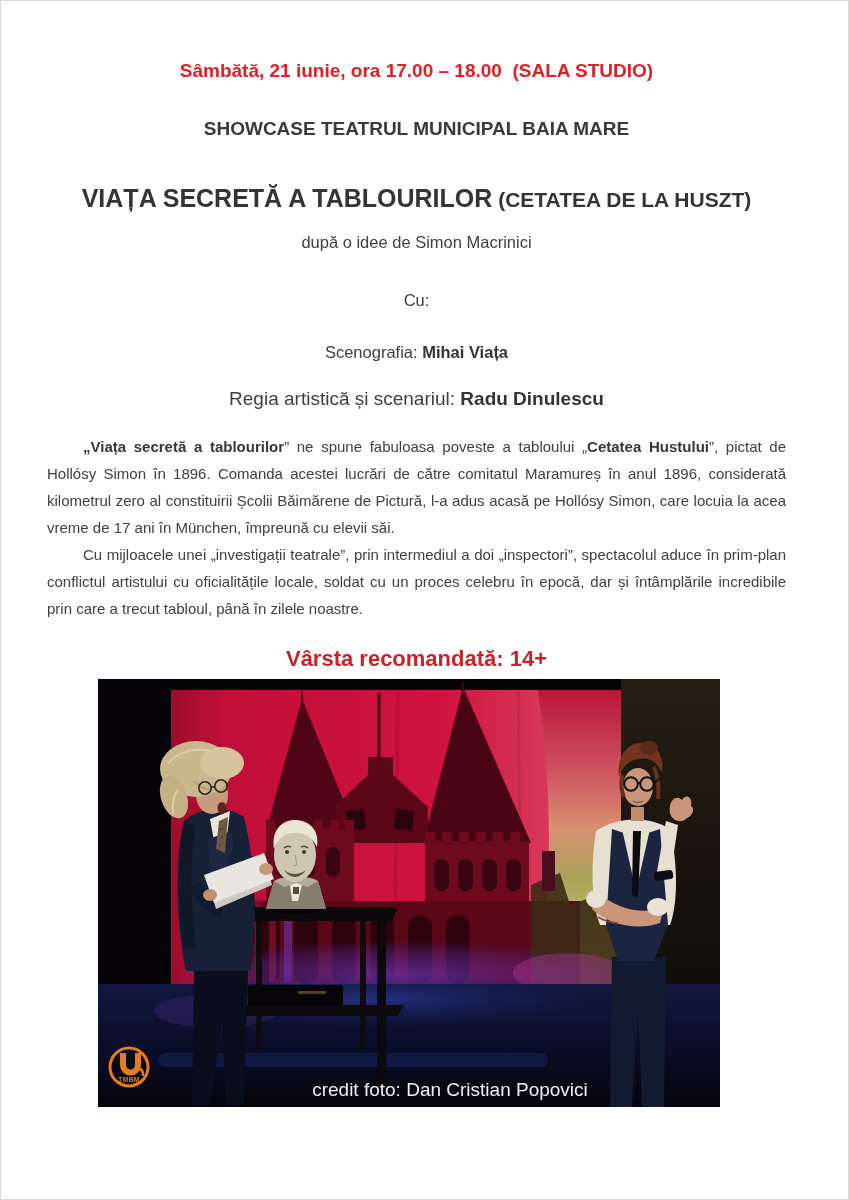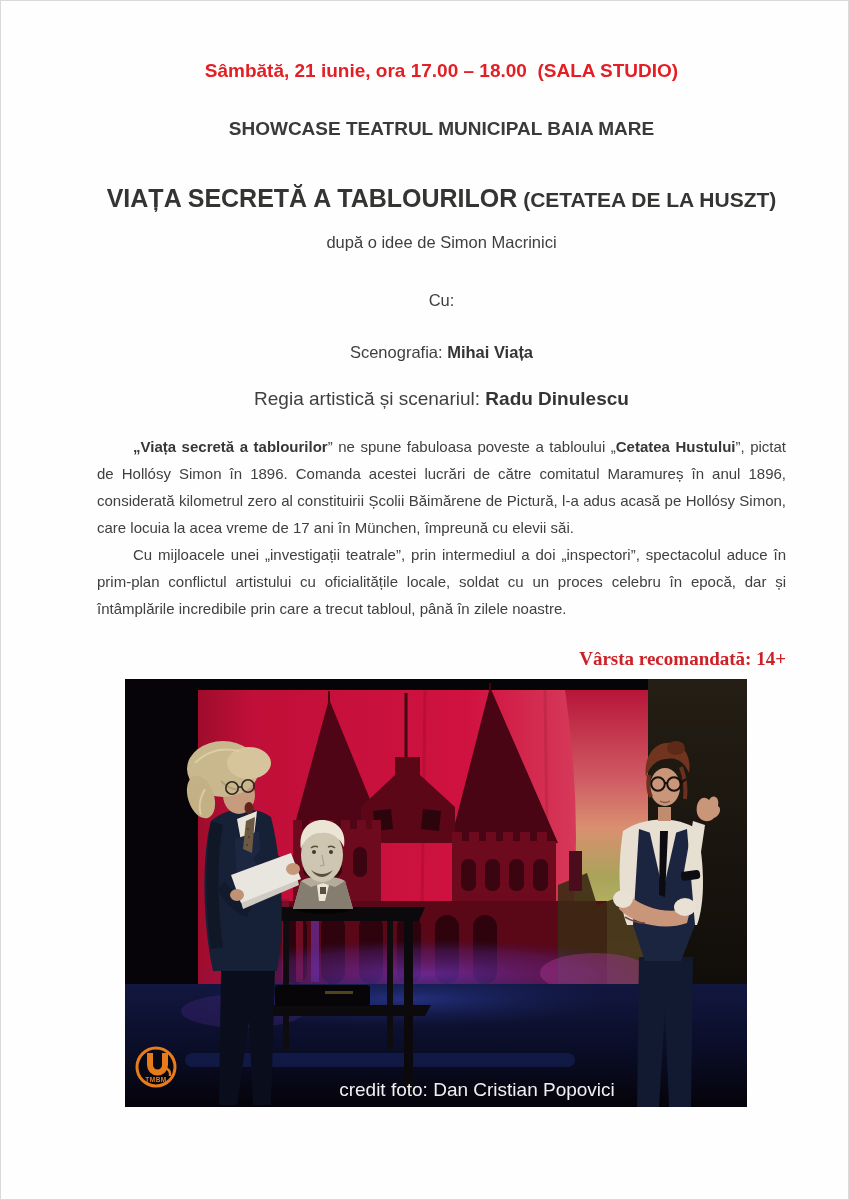--- a/index.html
+++ b/index.html
@@ -1,20 +1,20 @@
 <!DOCTYPE html>
 <html><head>
 <meta charset="utf-8">
 <style>
   html,body{margin:0;padding:0;background:#ffffff;}
   body{width:849px;height:1200px;font-family:"Liberation Sans",sans-serif;}
   .page{
     position:relative;width:849px;height:1200px;box-sizing:border-box;
     background:#fefefe;border:1px solid #d9d9d9;
-    padding:58px 62px 0 96px;overflow:hidden;
+    padding:58px 62px 0 46px;overflow:hidden;
   }
   .date-line{
     text-align:center;font-size:19px;font-weight:bold;color:#e31e24;
     line-height:24px;white-space:pre-wrap;
   }
   .showcase{
     text-align:center;font-size:19px;font-weight:bold;color:#3a3a39;
     line-height:24px;margin-top:34px;
   }
   .title{
@@ -26,22 +26,22 @@
     text-align:center;font-size:16.5px;color:#403f3e;line-height:22px;margin-top:16px;
   }
   .cast-label{text-align:center;font-size:16.5px;color:#403f3e;line-height:22px;margin-top:36px;}
   .cast-names{text-align:center;font-size:17px;font-weight:bold;color:#383837;line-height:22px;margin-top:5px;}
   .scenography{text-align:center;font-size:16.5px;color:#403f3e;line-height:22px;margin-top:30px;}
   .scenography b,.direction b{color:#353534;}
   .direction{text-align:center;font-size:19px;color:#403f3e;line-height:24px;margin-top:24px;}
   .body-pars{margin-top:22px;font-size:15px;color:#414040;text-align:justify;line-height:27px;}
   .body-par{margin:0;text-indent:36px;}
   .body-par b{color:#383736;}
-  .age{font-size:19px;font-weight:bold;color:#cc2127;line-height:22px;margin-top:26px;text-align:right;font-family:Liberation Serif, serif;}
-  .photo{margin:9px 0 0 28px;width:698px;height:428px;padding:0;}
+  .age{font-size:22px;font-weight:bold;color:#cc2127;line-height:22px;margin-top:26px;text-align:center;}
+  .photo{margin:9px 0 0 51px;width:698px;height:428px;padding:0;}
   .photo svg{display:block;}
 </style>
 </head>
 <body>
 
 <div class="page">
 
   <div class="date-line">Sâmbătă, 21 iunie, ora 17.00 – 18.00  (SALA STUDIO)</div>
 
   <div class="showcase">SHOWCASE TEATRUL MUNICIPAL BAIA MARE</div>

